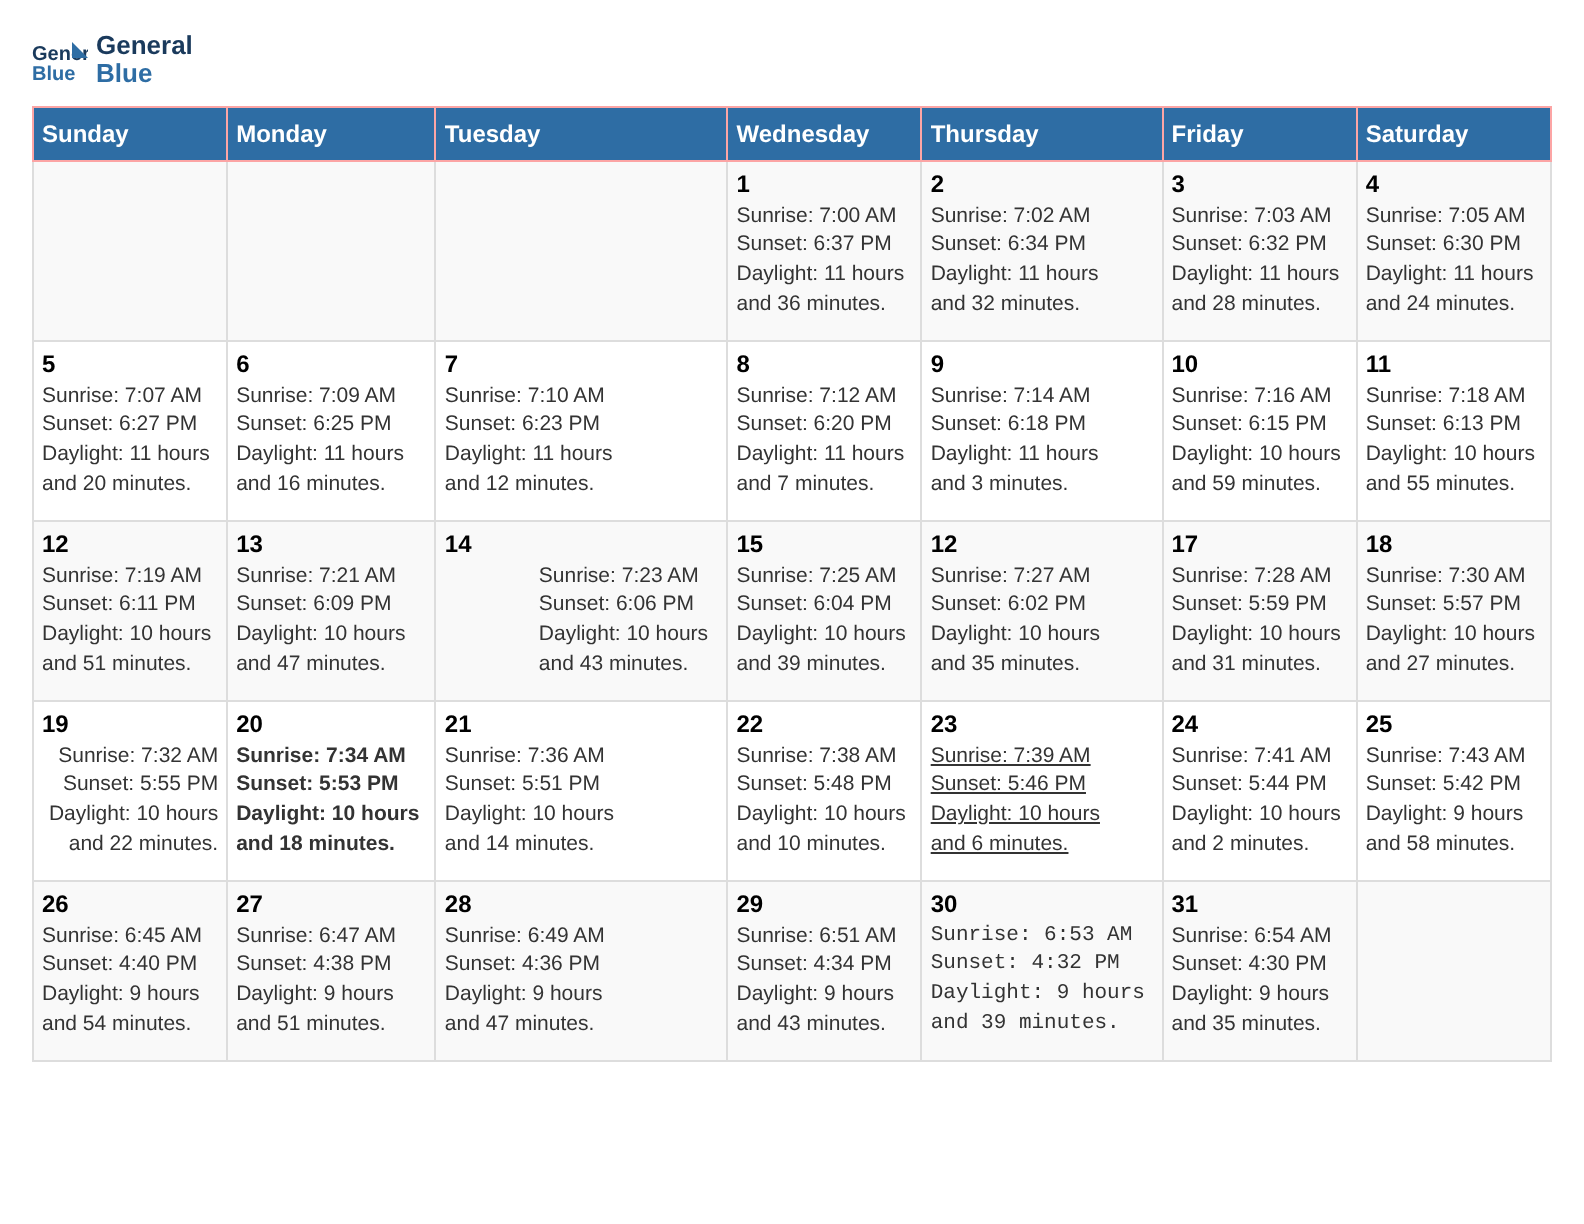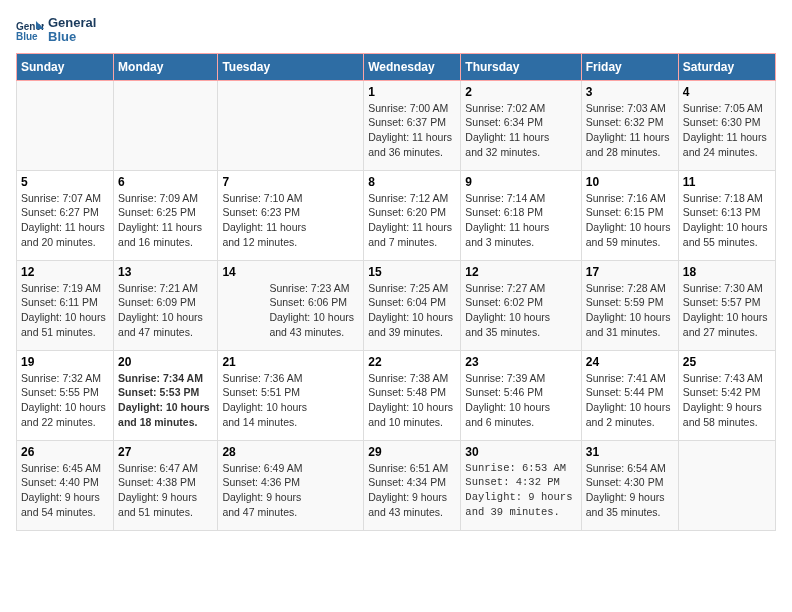--- a/index.html
+++ b/index.html
@@ -254,21 +254,21 @@
           <span class="day-number">18</span>
           <div class="day-info" style="white-space: pre-line;">Sunrise: 7:30 AM
 Sunset: 5:57 PM
 Daylight: 10 hours
 and 27 minutes.</div>
         </td>
       </tr>
       <tr>
         <td>
           <span class="day-number">19</span>
-          <div class="day-info" style="white-space: pre-line;">Sunrise: 7:32 AM
+          <div class="day-info" style="white-space: pre-line; text-align: right;">Sunrise: 7:32 AM
 Sunset: 5:55 PM
 Daylight: 10 hours
 and 22 minutes.</div>
         </td>
         <td>
           <span class="day-number">20</span>
           <div class="day-info" style="white-space: pre-line; font-weight: bold;">Sunrise: 7:34 AM
 Sunset: 5:53 PM
 Daylight: 10 hours
 and 18 minutes.</div>
@@ -282,21 +282,21 @@
         </td>
         <td>
           <span class="day-number">22</span>
           <div class="day-info" style="white-space: pre-line;">Sunrise: 7:38 AM
 Sunset: 5:48 PM
 Daylight: 10 hours
 and 10 minutes.</div>
         </td>
         <td>
           <span class="day-number">23</span>
-          <div class="day-info" style="white-space: pre-line;">Sunrise: 7:39 AM
+          <div class="day-info" style="white-space: pre-line; text-decoration: underline;">Sunrise: 7:39 AM
 Sunset: 5:46 PM
 Daylight: 10 hours
 and 6 minutes.</div>
         </td>
         <td>
           <span class="day-number">24</span>
           <div class="day-info" style="white-space: pre-line;">Sunrise: 7:41 AM
 Sunset: 5:44 PM
 Daylight: 10 hours
 and 2 minutes.</div>

